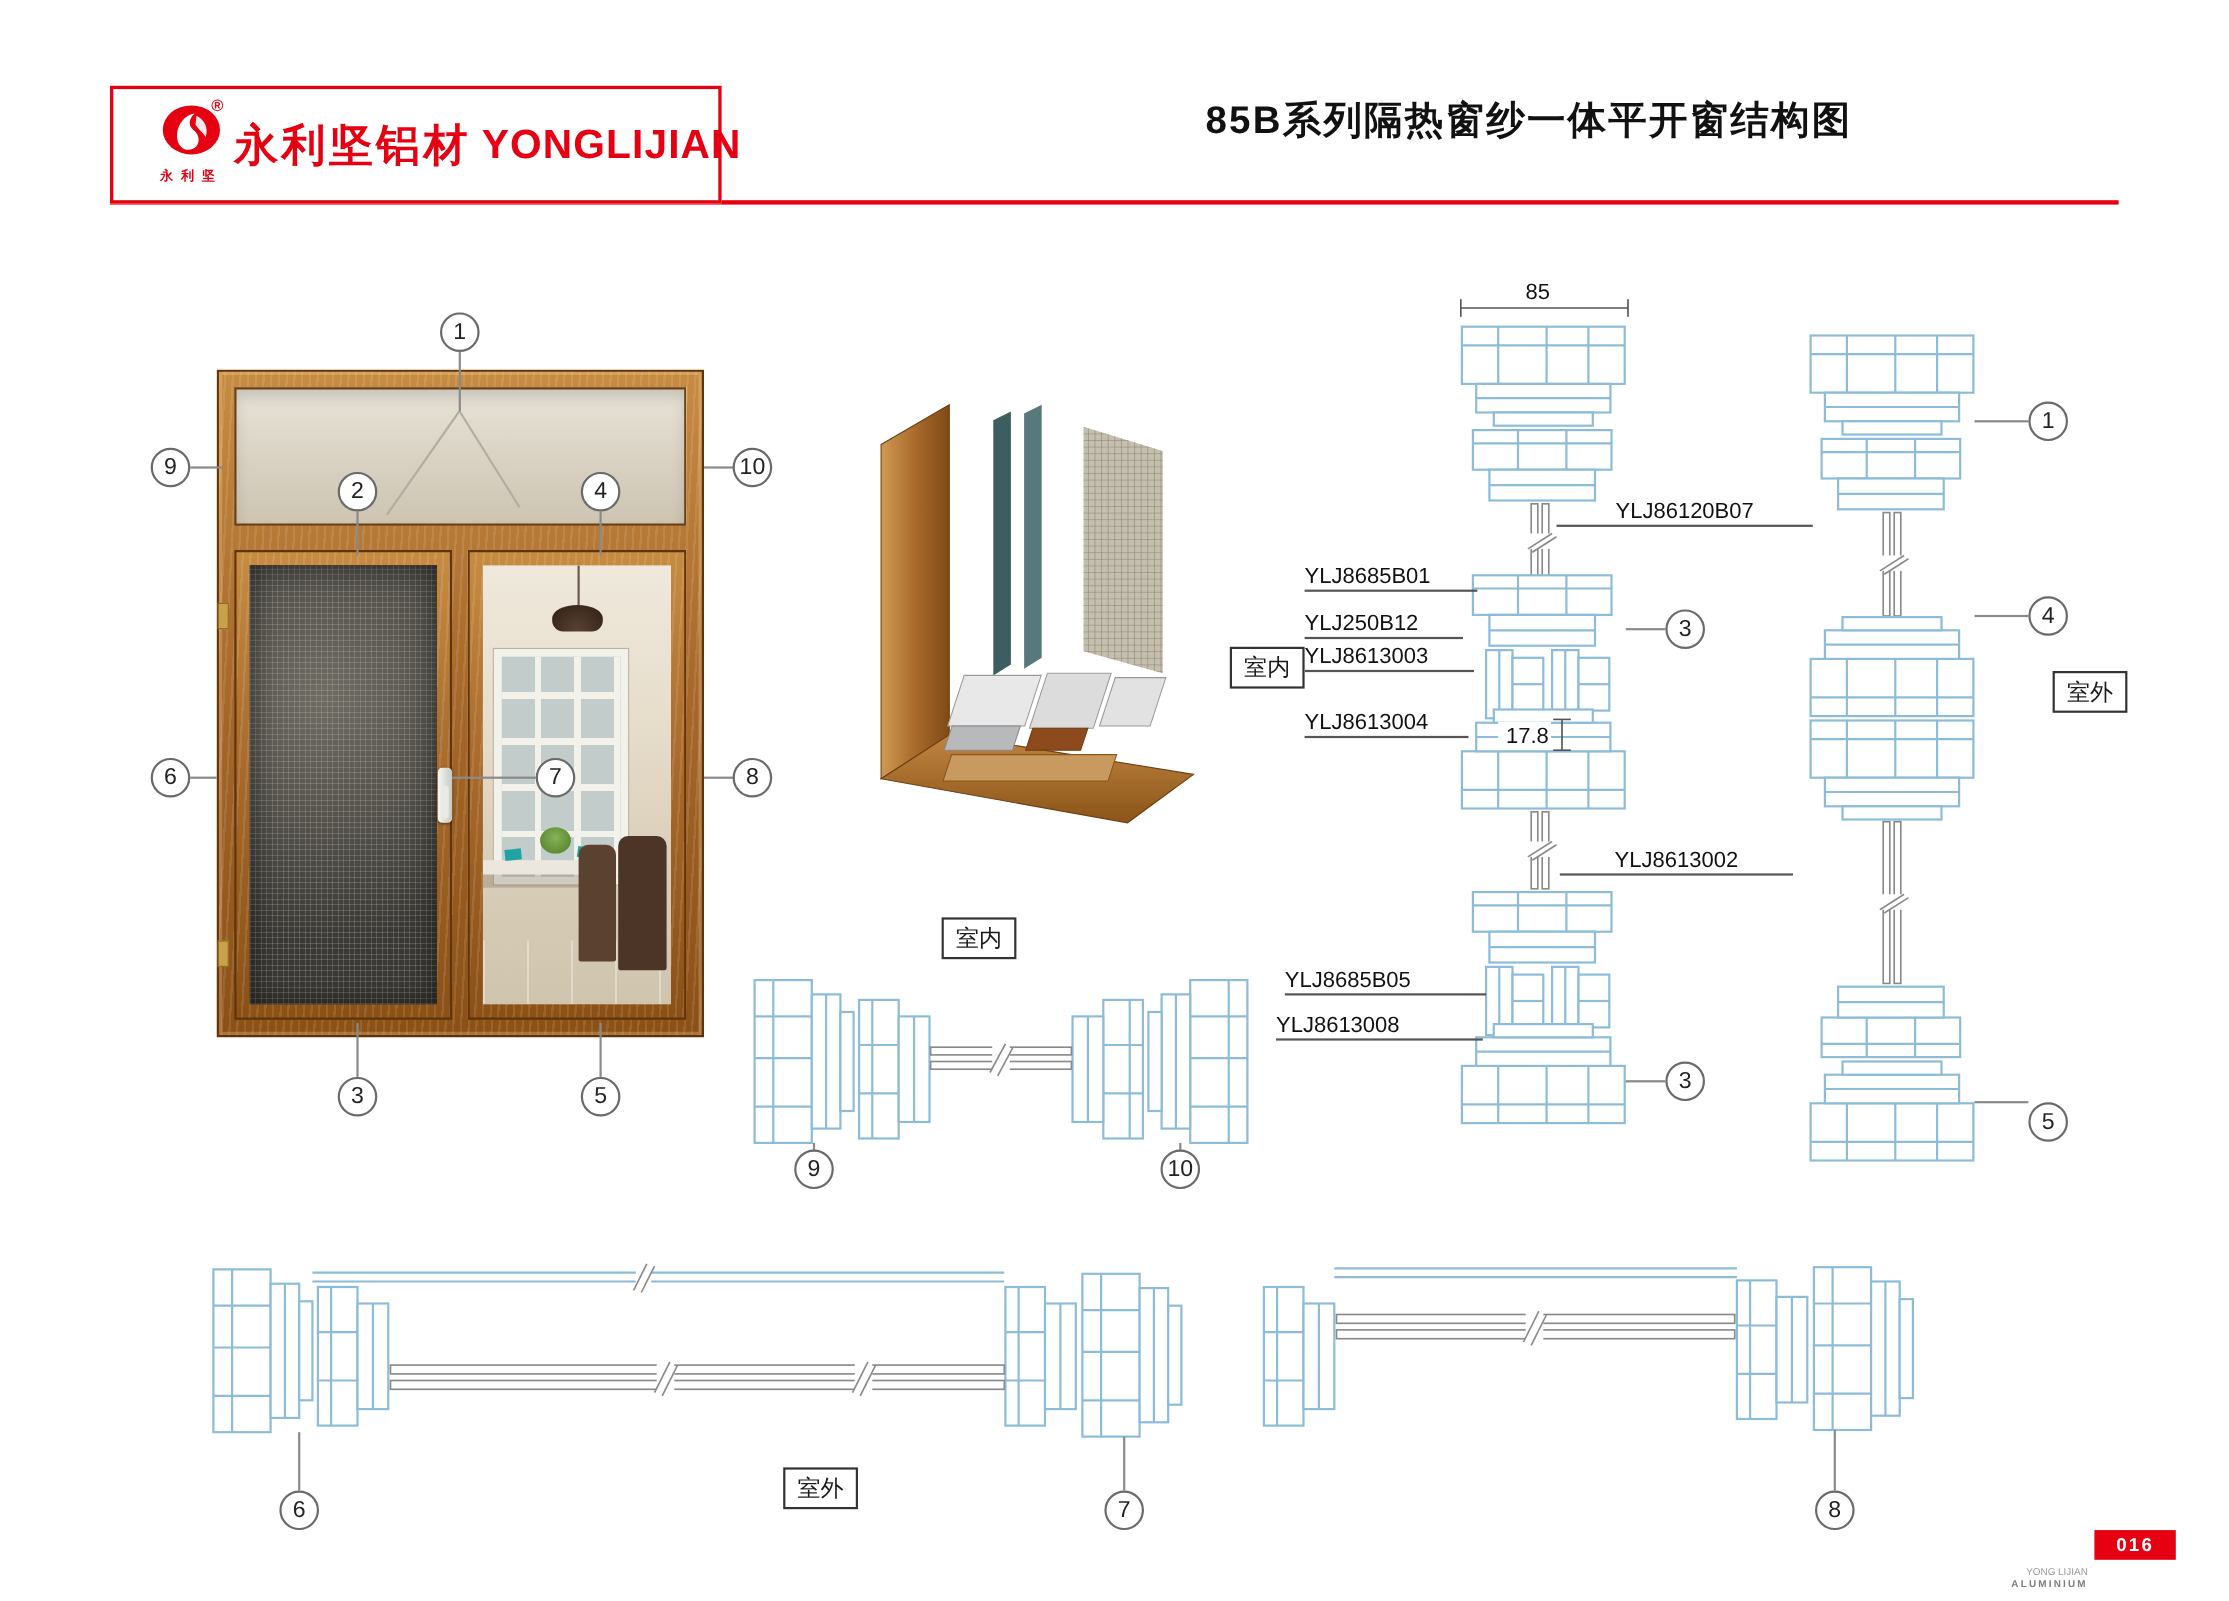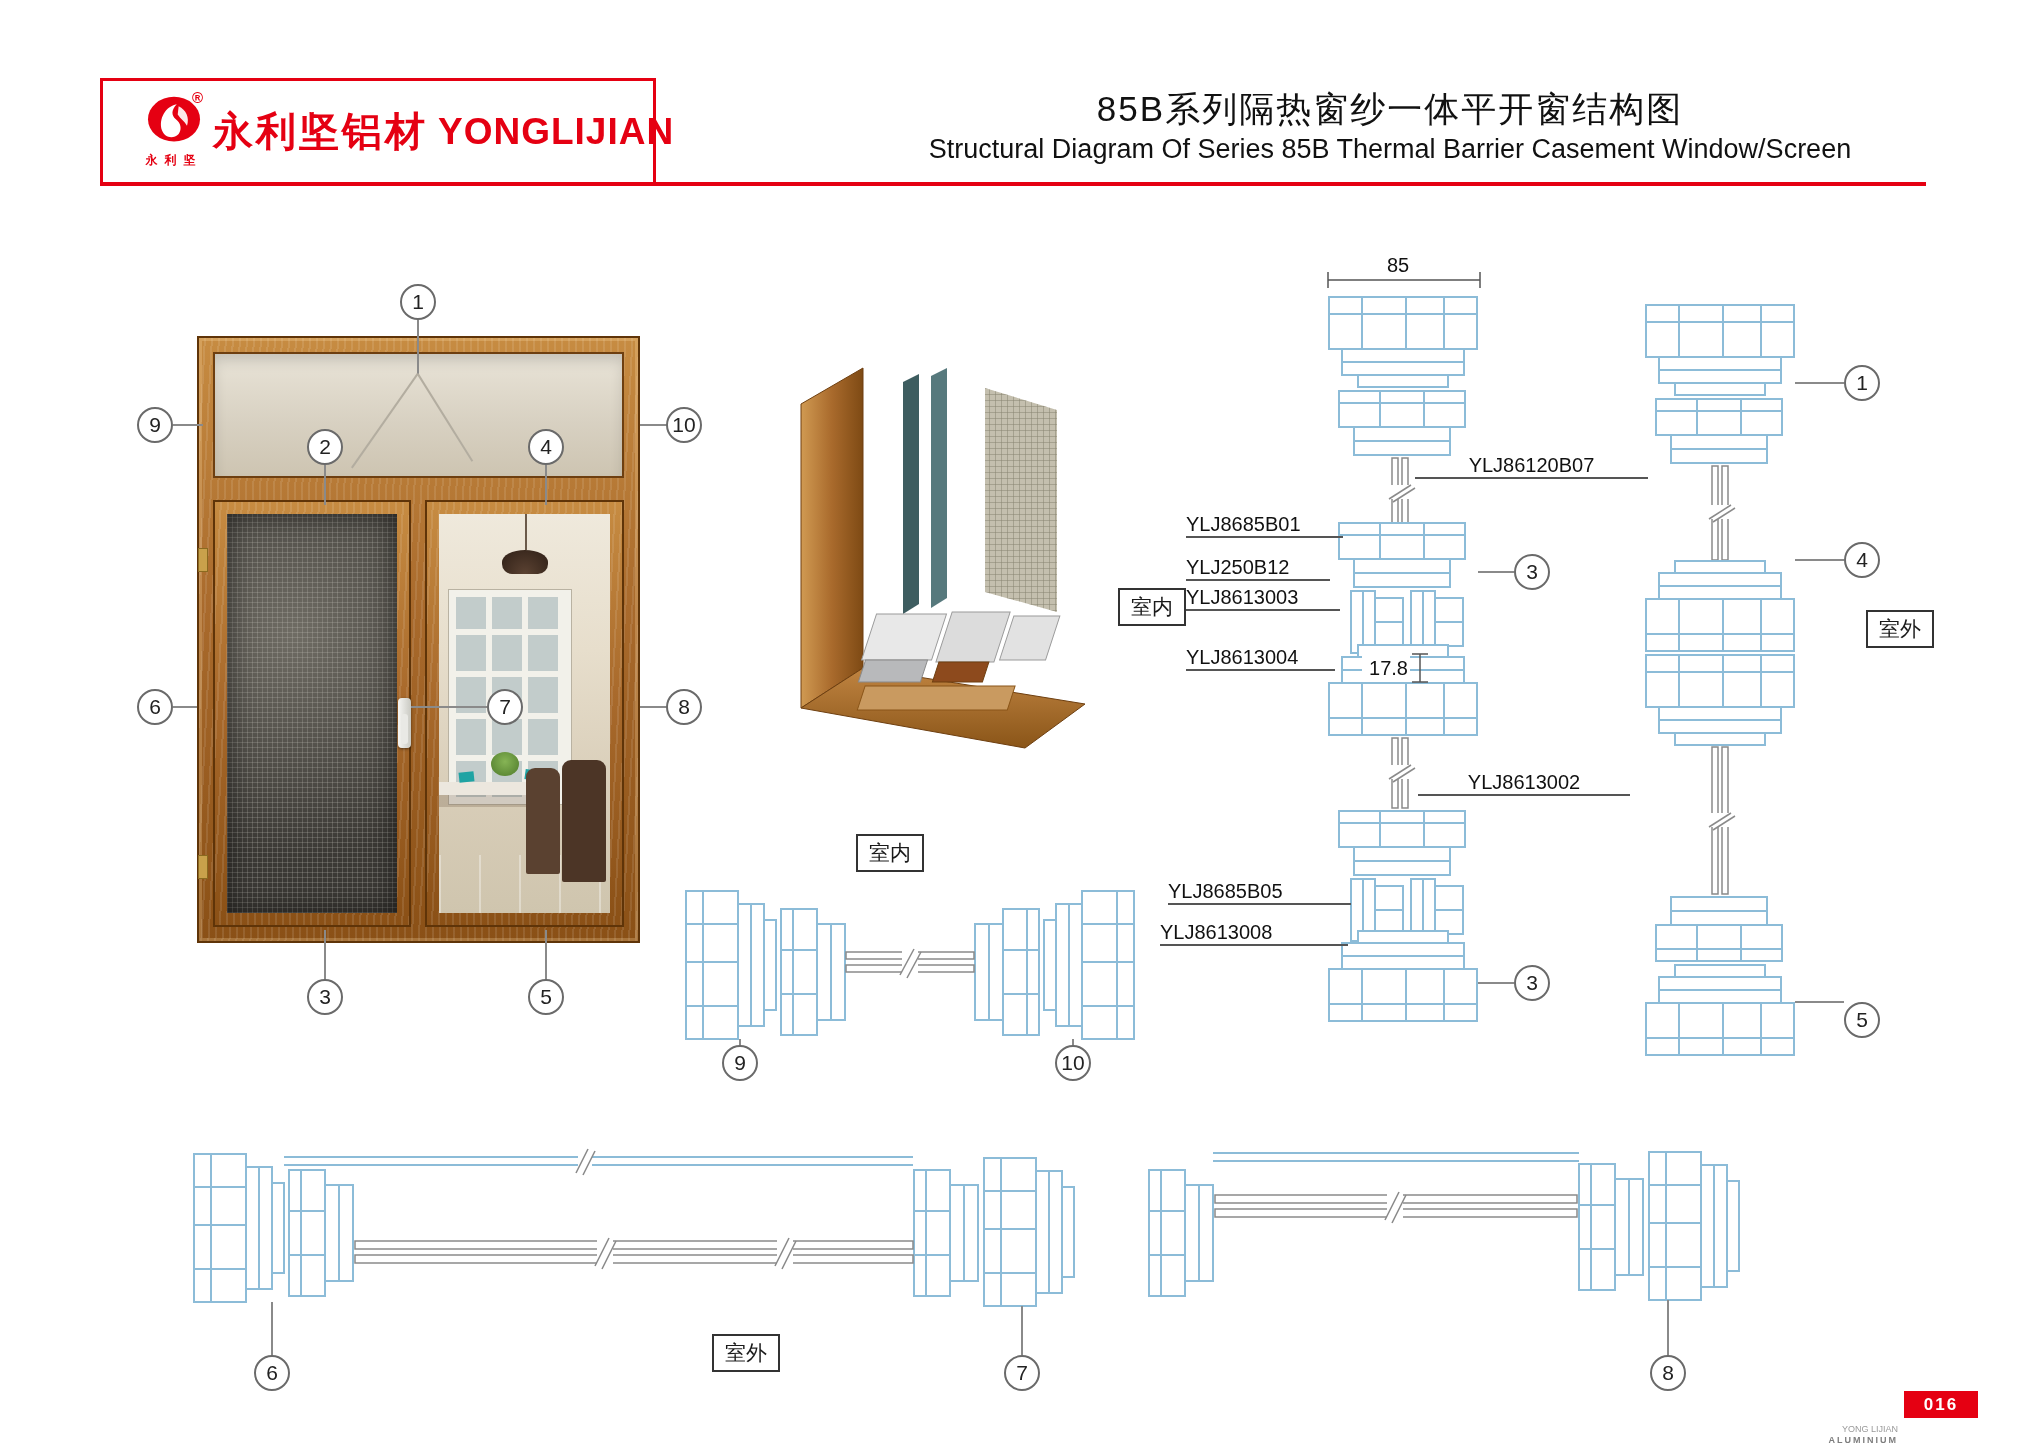--- a/index.html
+++ b/index.html
@@ -15,21 +15,21 @@
   
   .brand-box{position:absolute;left:100px;top:78px;width:556px;height:107px;
              border:3px solid var(--red);display:flex;align-items:center;
              padding-left:40px;z-index:7;background:#fff;}
   .logo{position:relative;width:100px;text-align:center;}
   .logo .reg{position:absolute;right:2px;top:-6px;font-size:15px;color:var(--red);font-weight:bold;}
   .logo-sub{font-size:12px;color:var(--red);letter-spacing:7px;margin-top:1px;font-weight:bold;}
   .brand-cn{font-size:40px;font-weight:bold;color:var(--red);letter-spacing:3px;margin-left:8px;white-space:nowrap;}
   .brand-en{font-size:37px;font-weight:bold;color:var(--red);margin-left:10px;letter-spacing:1px;white-space:nowrap;}
   .title-cn{position:absolute;left:860px;top:86px;width:1060px;text-align:center;
-            font-size:35px;font-weight:normal;color:#111;letter-spacing:2px;}
+            font-size:35px;font-weight:bold;color:#111;letter-spacing:2px;}
   .title-en{position:absolute;left:860px;top:134px;width:1060px;text-align:center;
             font-size:27px;color:#111;}
   .header-rule{position:absolute;left:100px;top:182px;width:1826px;height:4px;background:var(--red);z-index:6;}
 
   
   .co{position:absolute;width:36px;height:36px;border:2px solid #6a6a6a;border-radius:50%;
       background:#fff;display:flex;align-items:center;justify-content:center;
       font-size:21px;color:#222;z-index:6;}
   .zone{position:absolute;border:2px solid #333;background:#fff;padding:3px 11px;
         font-size:21px;z-index:6;white-space:nowrap;}
@@ -147,21 +147,20 @@
         <path d="M18,38 C14,26 22,12 34,10 C28,16 28,22 33,26 C38,30 40,36 36,42 C30,48 21,46 18,38 Z" fill="#ffffff"></path>
         <path d="M36,12 C44,16 48,24 45,33 C42,28 38,26 35,21 Z" fill="#ffffff" opacity="0.9"></path>
       </svg>
       <span class="reg">®</span>
       <div class="logo-sub">永利坚</div>
     </div>
     <div class="brand-cn">永利坚铝材</div>
     <div class="brand-en">YONGLIJIAN</div>
   </div>
   <div class="title-cn">85B系列隔热窗纱一体平开窗结构图</div>
-  <div class="title-en">Structural Diagram Of Series 85B Thermal Barrier Casement Window/Screen</div>
   <div class="header-rule"></div>
 
   <div class="window-fig">
     <div class="w-frame wood"></div>
     <div class="w-transom"></div>
     <div class="w-sash wood sash-left">
       <div class="w-inner mesh"></div>
       <div class="handle"></div>
       <div class="hinge h1"></div>
       <div class="hinge h2"></div>

